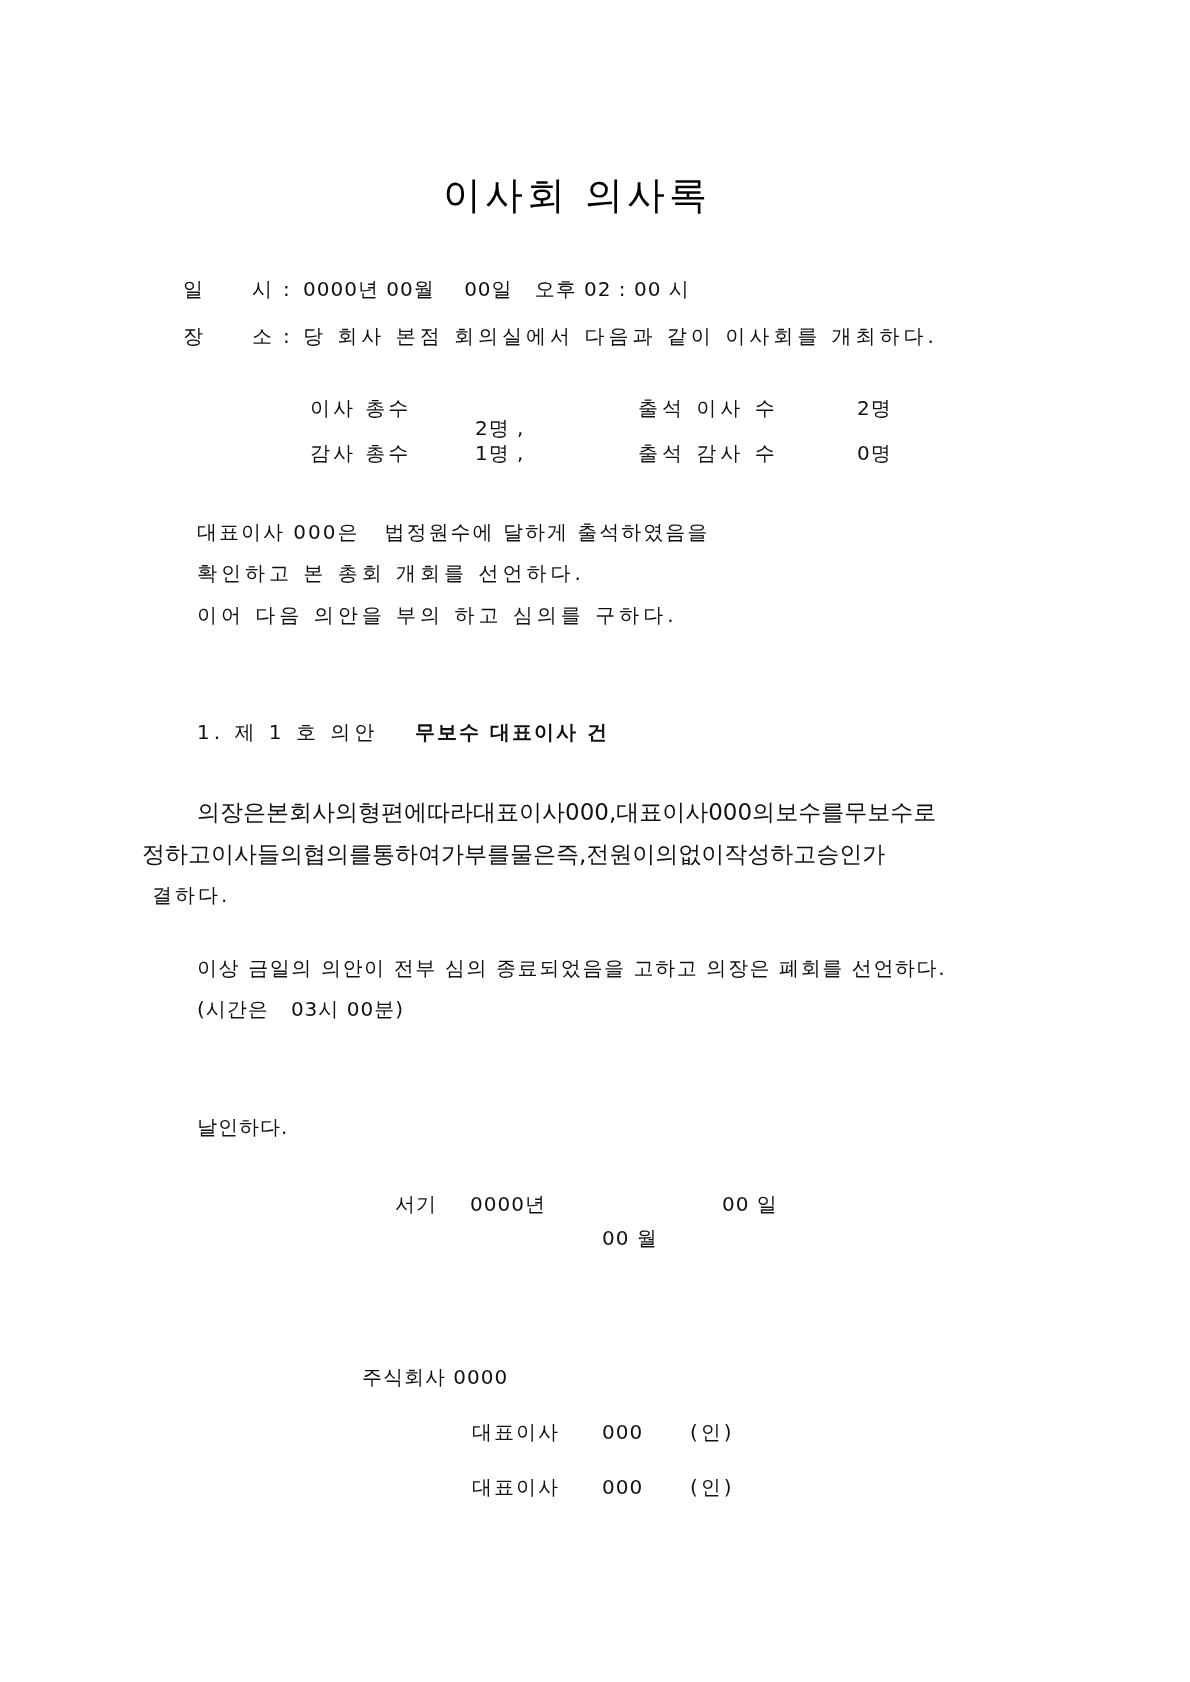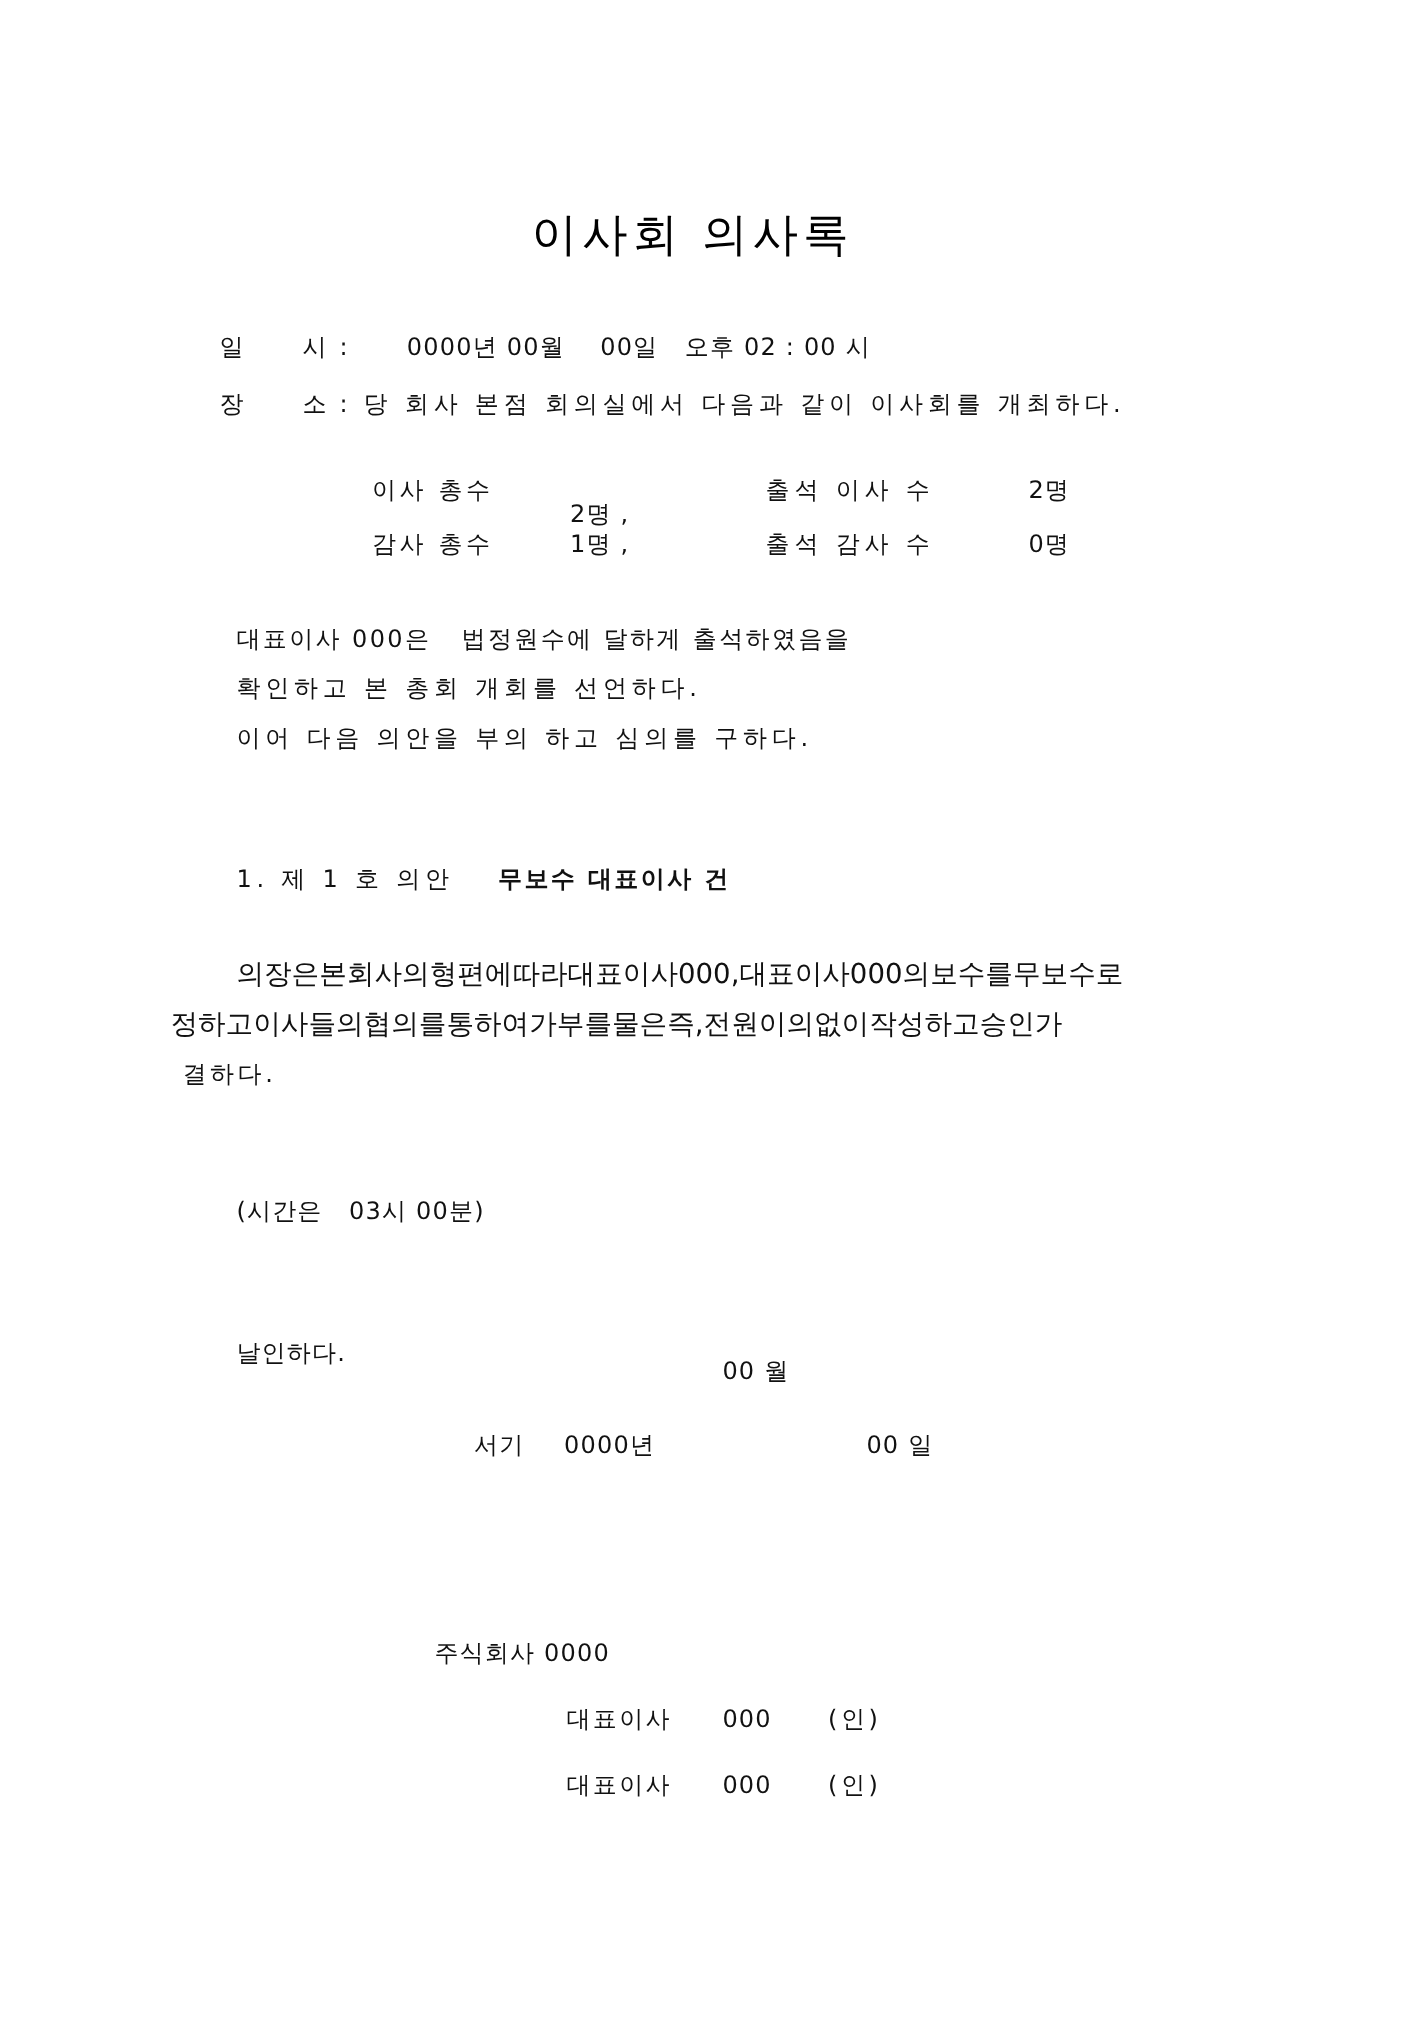--- a/index.html
+++ b/index.html
@@ -18,21 +18,21 @@
 </head>
 <body>
 
 <div class="page">
 
   <div class="abs title" style="left:443px; top:176px;">이사회 의사록</div>
 
   <div class="abs txt" style="left:183px; top:279px;">일</div>
   <div class="abs txt" style="left:252px; top:279px;">시</div>
   <div class="abs txt" style="left:283px; top:279px;">:</div>
-  <div class="abs txt" style="left:303px; top:279px;margin-left:36px;">0000년 00월    00일   오후 02 : 00 시</div>
+  <div class="abs txt" style="left:303px; top:279px;">0000년 00월    00일   오후 02 : 00 시</div>
 
   <div class="abs txt" style="left:183px; top:326px;">장</div>
   <div class="abs txt" style="left:252px; top:326px;">소</div>
   <div class="abs txt" style="left:283px; top:326px;">:</div>
   <div class="abs txt" style="left:303px; top:326px; letter-spacing:4px;">당 회사 본점 회의실에서 다음과 같이 이사회를 개최하다.</div>
 
   <div>
     <div class="abs txt" style="left:310px; top:398px; letter-spacing:3px;">이사 총수</div>
     <div class="abs txt" style="left:475px; top:418px;">2명 ,</div>
     <div class="abs txt" style="left:638px; top:398px; letter-spacing:4px;">출석 이사 수</div>
@@ -74,27 +74,28 @@
     <span>즉,</span>
     <span>전원</span>
     <span>이의</span>
     <span>없이</span>
     <span>작성하고</span>
     <span>승인</span>
     <span>가</span>
   </div>
   <div class="abs txt" style="left:152px; top:885px; letter-spacing:3px;">결하다.</div>
 
+  <div class="abs txt" style="left:197px; top:958px; letter-spacing:1.6px;">이상 금일의 의안이 전부 심의 종료되었음을 고하고 의장은 폐회를 선언하다.</div>
   <div class="abs txt" style="left:197px; top:999px; letter-spacing:1px;">(시간은   03시 00분)</div>
 
   <div class="abs txt" style="left:197px; top:1117px; letter-spacing:1px;">날인하다.</div>
 
   <div class="abs txt" style="left:395px; top:1194px;">서기</div>
   <div class="abs txt" style="left:470px; top:1194px;">0000년</div>
-  <div class="abs txt" style="left:602px; top:1132px;">00 월</div>
+  <div class="abs txt" style="left:602px; top:1228px;">00 월</div>
   <div class="abs txt" style="left:722px; top:1194px;">00 일</div>
 
   <div class="abs txt" style="left:362px; top:1367px;">주식회사 0000</div>
 
   <div>
     <div class="abs txt" style="left:472px; top:1422px; letter-spacing:2px;">대표이사</div>
     <div class="abs txt" style="left:602px; top:1422px;">000</div>
     <div class="abs txt" style="left:690px; top:1422px; letter-spacing:3px;">(인)</div>
   </div>
   <div>

